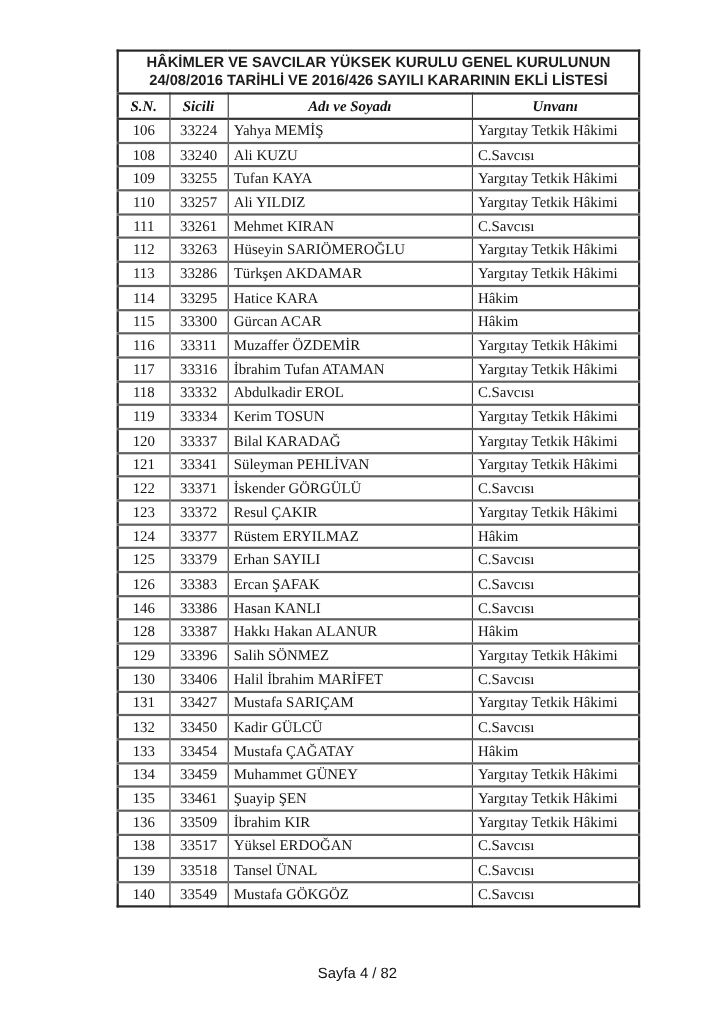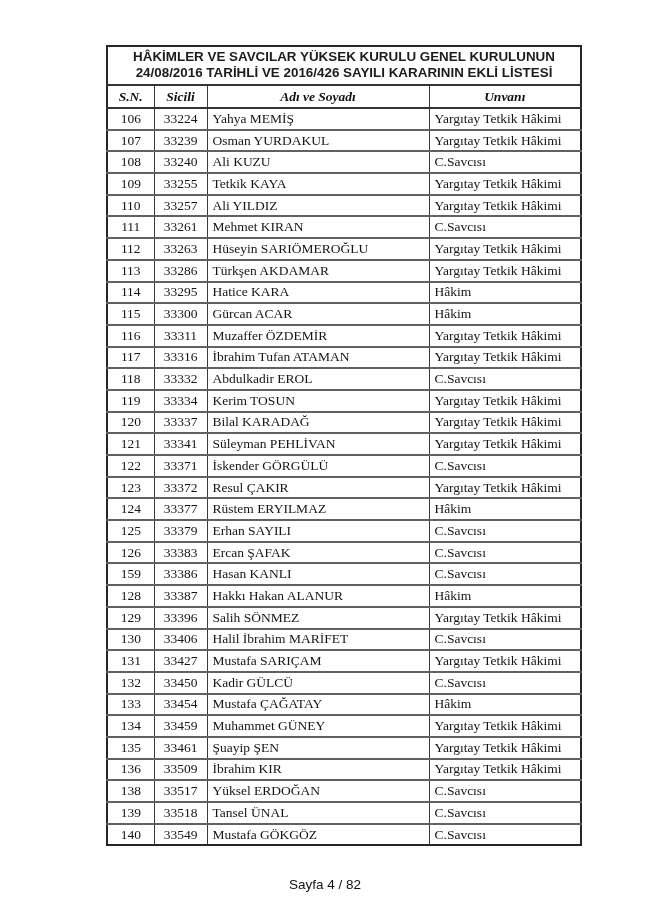--- a/index.html
+++ b/index.html
@@ -100,35 +100,29 @@
       </tr>
     </thead>
     <tbody>
         <tr>
           <td>106</td>
           <td>33224</td>
           <td>Yahya MEMİŞ</td>
           <td>Yargıtay Tetkik Hâkimi</td>
         </tr>
         <tr>
-          <td>107</td>
-          <td>33239</td>
-          <td>Osman YURDAKUL</td>
-          <td>Yargıtay Tetkik Hâkimi</td>
-        </tr>
-        <tr>
           <td>108</td>
           <td>33240</td>
           <td>Ali KUZU</td>
           <td>C.Savcısı</td>
         </tr>
         <tr>
           <td>109</td>
           <td>33255</td>
-          <td>Tetkik KAYA</td>
+          <td>Tufan KAYA</td>
           <td>Yargıtay Tetkik Hâkimi</td>
         </tr>
         <tr>
           <td>110</td>
           <td>33257</td>
           <td>Ali YILDIZ</td>
           <td>Yargıtay Tetkik Hâkimi</td>
         </tr>
         <tr>
           <td>111</td>
@@ -220,21 +214,21 @@
           <td>Erhan SAYILI</td>
           <td>C.Savcısı</td>
         </tr>
         <tr>
           <td>126</td>
           <td>33383</td>
           <td>Ercan ŞAFAK</td>
           <td>C.Savcısı</td>
         </tr>
         <tr>
-          <td>159</td>
+          <td>146</td>
           <td>33386</td>
           <td>Hasan KANLI</td>
           <td>C.Savcısı</td>
         </tr>
         <tr>
           <td>128</td>
           <td>33387</td>
           <td>Hakkı Hakan ALANUR</td>
           <td>Hâkim</td>
         </tr>

